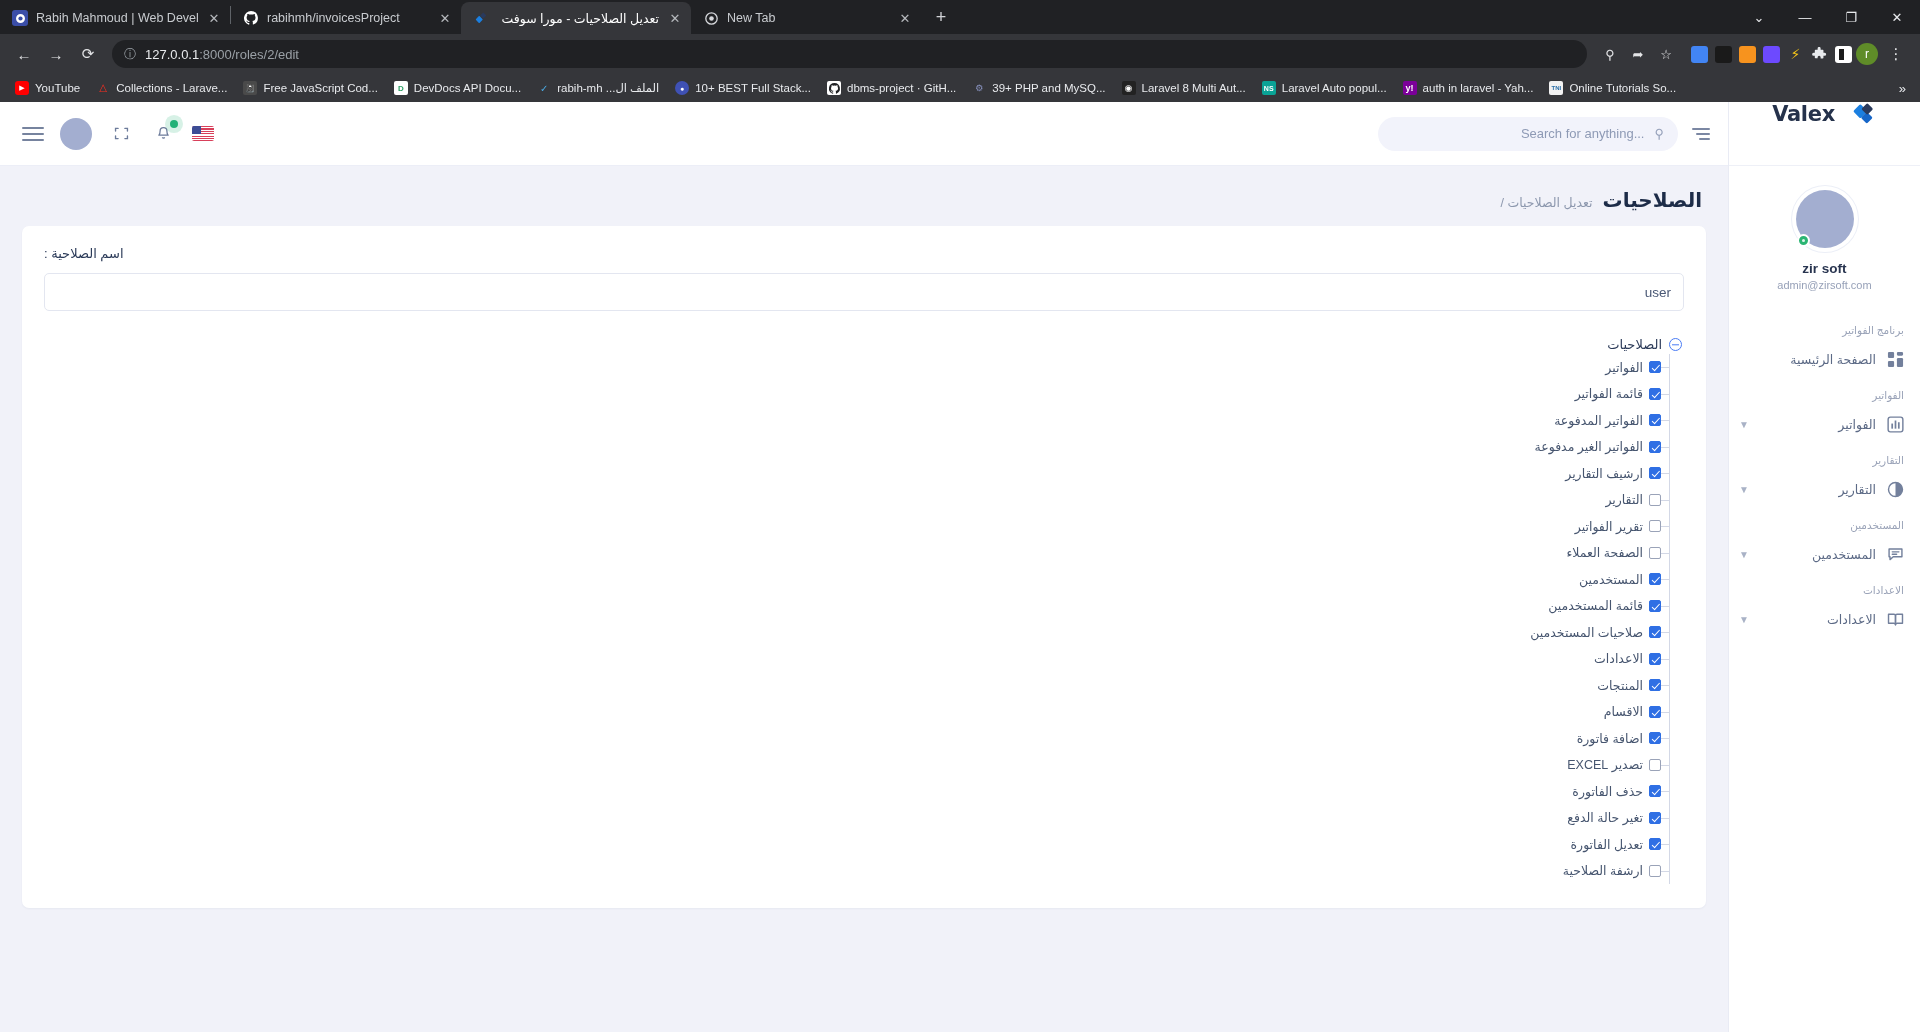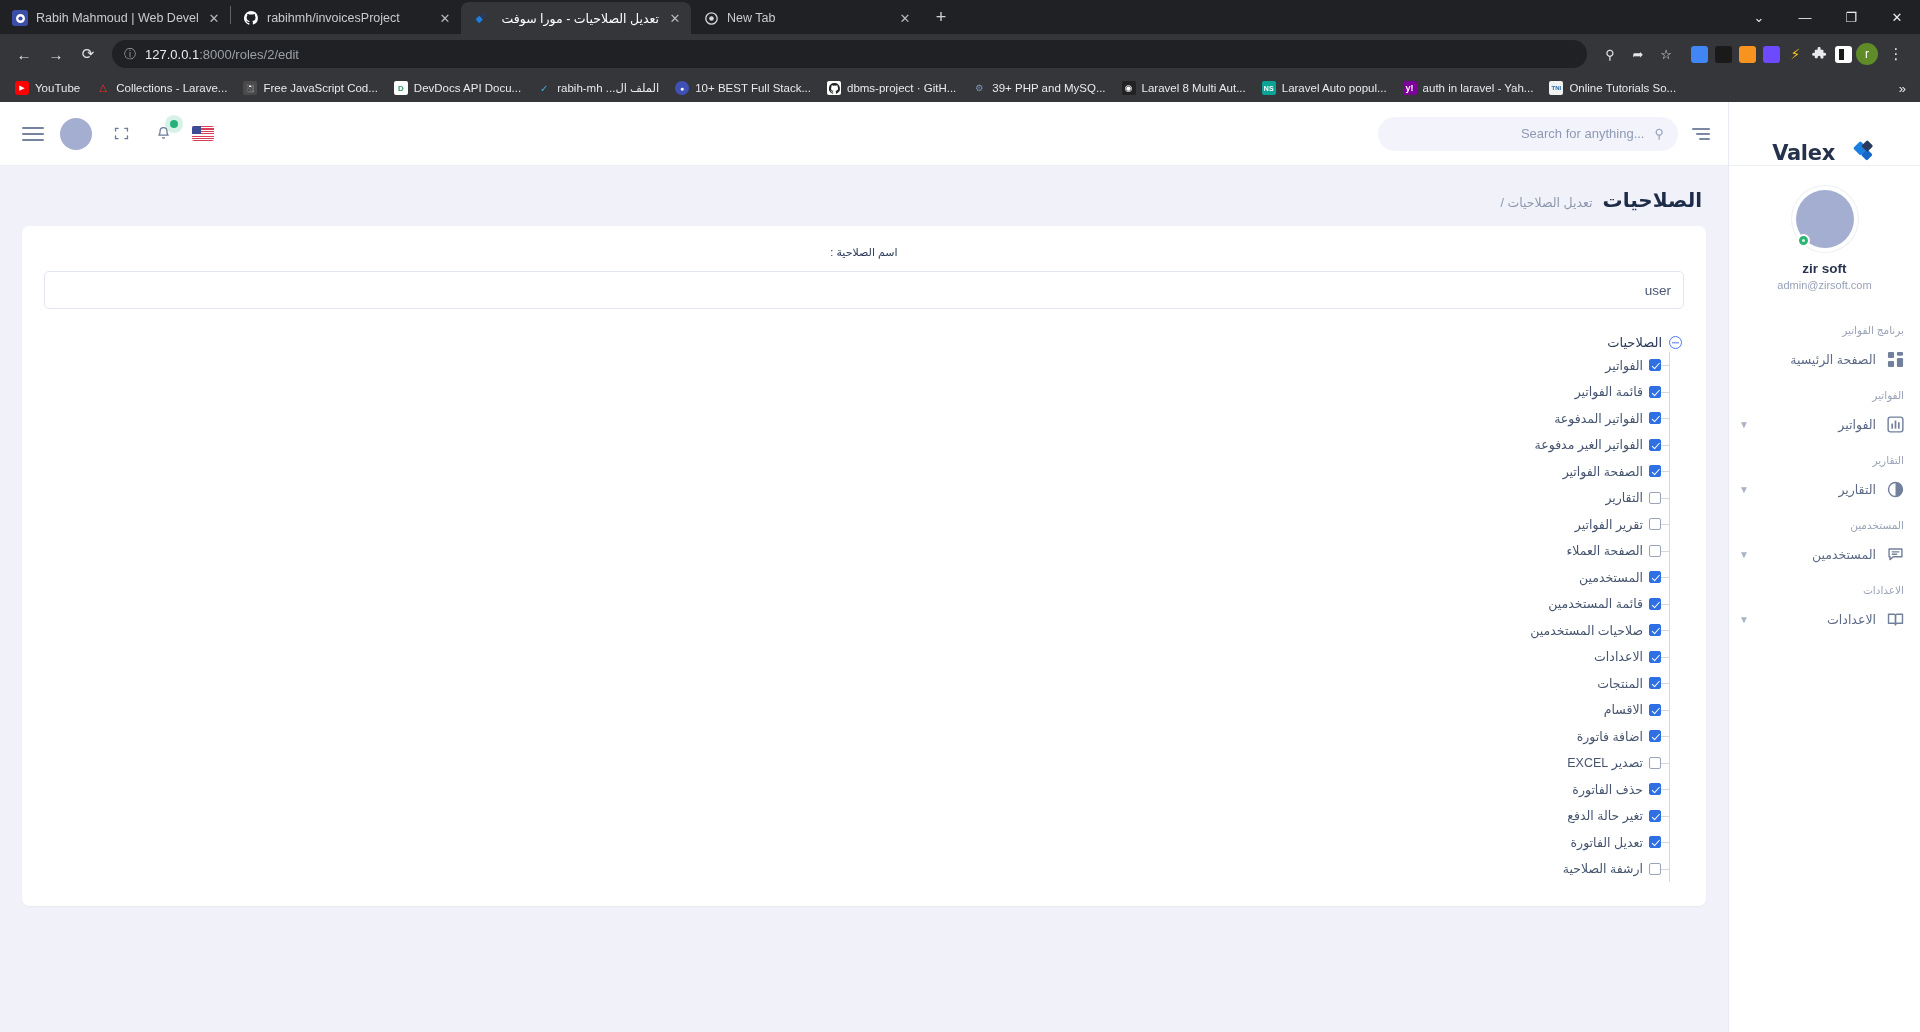--- a/index.html
+++ b/index.html
@@ -121,22 +121,22 @@
   .page-body { flex: 1 1 auto; overflow: hidden; padding: 0 20px;
     direction: rtl; background: #f1f2f9; }
 
   .page-head { display: flex; align-items: baseline; justify-content: flex-start;
     gap: 10px; padding: 22px 6px 14px 6px; }
   .page-title { font-size: 20px; color: #1d2c48; font-weight: bold; }
   .crumb { font-size: 12.5px; color: #8d98ae; }
 
   .card { background: #ffffff; border-radius: 7px; padding: 20px 22px 24px 22px;
     box-shadow: 0 1px 2px rgba(40,50,90,.05); margin: 0 2px; }
-  .field-label { font-size: 11px; color: #2b3a58; margin-bottom: 12px;
-    text-align: center; }
+  .field-label { font-size: 13px; color: #2b3a58; margin-bottom: 12px;
+    text-align: left; }
   .text-input {
     width: 100%; height: 38px; border: 1px solid #e3e6f0; border-radius: 5px;
     padding: 0 12px; font-size: 13.5px; color: #4a5875; outline: none;
     text-align: right; direction: rtl; background: #fff;
     font-family: "Liberation Sans", sans-serif;
   }
 
   .tree { margin-top: 26px; font-size: 13px; color: #3d4d6d; }
   .tree-root { display: flex; align-items: center; justify-content: flex-start;
     gap: 7px; padding-right: 2px; }
@@ -157,21 +157,21 @@
   .cb.checked { background: #2f6fe4; border-color: #2f6fe4; }
   .cb.checked::after { content: ""; position: absolute; left: 3.5px; top: 1px;
     width: 3px; height: 6.5px; border: solid #fff; border-width: 0 1.6px 1.6px 0;
     transform: rotate(42deg); }
   .tree-label { font-size: 12.5px; color: #46556f; white-space: nowrap; }
 
   
   .sidebar { width: 192px; flex: 0 0 192px; background: #ffffff;
     border-left: 1px solid #e9ebf4; display: flex; flex-direction: column;
     direction: rtl; overflow: hidden; }
-  .brand { height: 64px; flex: 0 0 64px; display: flex; align-items: flex-end;
+  .brand { height: 64px; flex: 0 0 64px; display: flex; align-items: flex-start;
     justify-content: center; gap: 16px; border-bottom: 1px solid #eef0f7; }
   .brand-mark { width: 26px; height: 26px; position: relative; }
   .brand-name { font-size: 21px; color: #25324b; font-weight: bold;
     letter-spacing: -.3px; font-family: "DejaVu Sans", sans-serif; }
 
   .profile { padding: 24px 0 6px 0; text-align: center; }
   .profile-avatar { width: 58px; height: 58px; border-radius: 50%;
     background: #a3aed0; margin: 0 auto; position: relative;
     box-shadow: 0 0 0 4px #fff, 0 0 0 5px #eceff7; }
   .status-dot { position: absolute; bottom: 1px; left: 1px; width: 13px; height: 13px;
@@ -434,21 +434,21 @@
                 <div class="tree-item">
                   <span class="cb checked"></span>
                   <span class="tree-label">الفواتير المدفوعة</span>
                 </div>
                 <div class="tree-item">
                   <span class="cb checked"></span>
                   <span class="tree-label">الفواتير الغير مدفوعة</span>
                 </div>
                 <div class="tree-item">
                   <span class="cb checked"></span>
-                  <span class="tree-label">الصفحة الفواتير</span>
+                  <span class="tree-label">ارشيف التقارير</span>
                 </div>
                 <div class="tree-item">
                   <span class="cb"></span>
                   <span class="tree-label">التقارير</span>
                 </div>
                 <div class="tree-item">
                   <span class="cb"></span>
                   <span class="tree-label">تقرير الفواتير</span>
                 </div>
                 <div class="tree-item">

